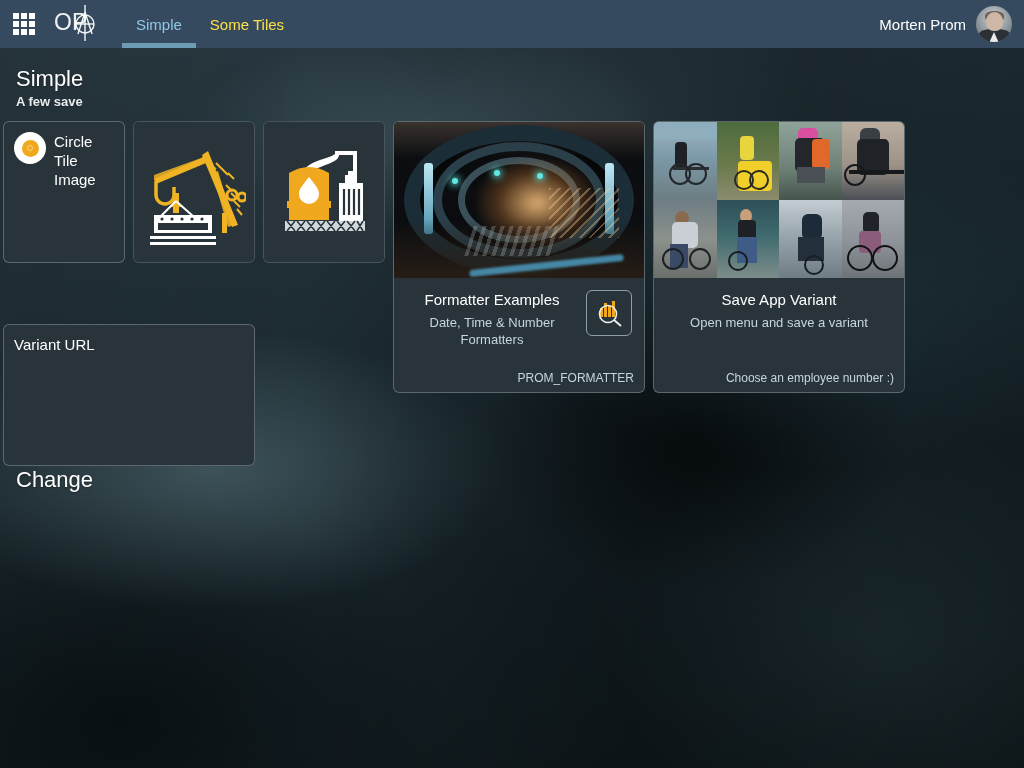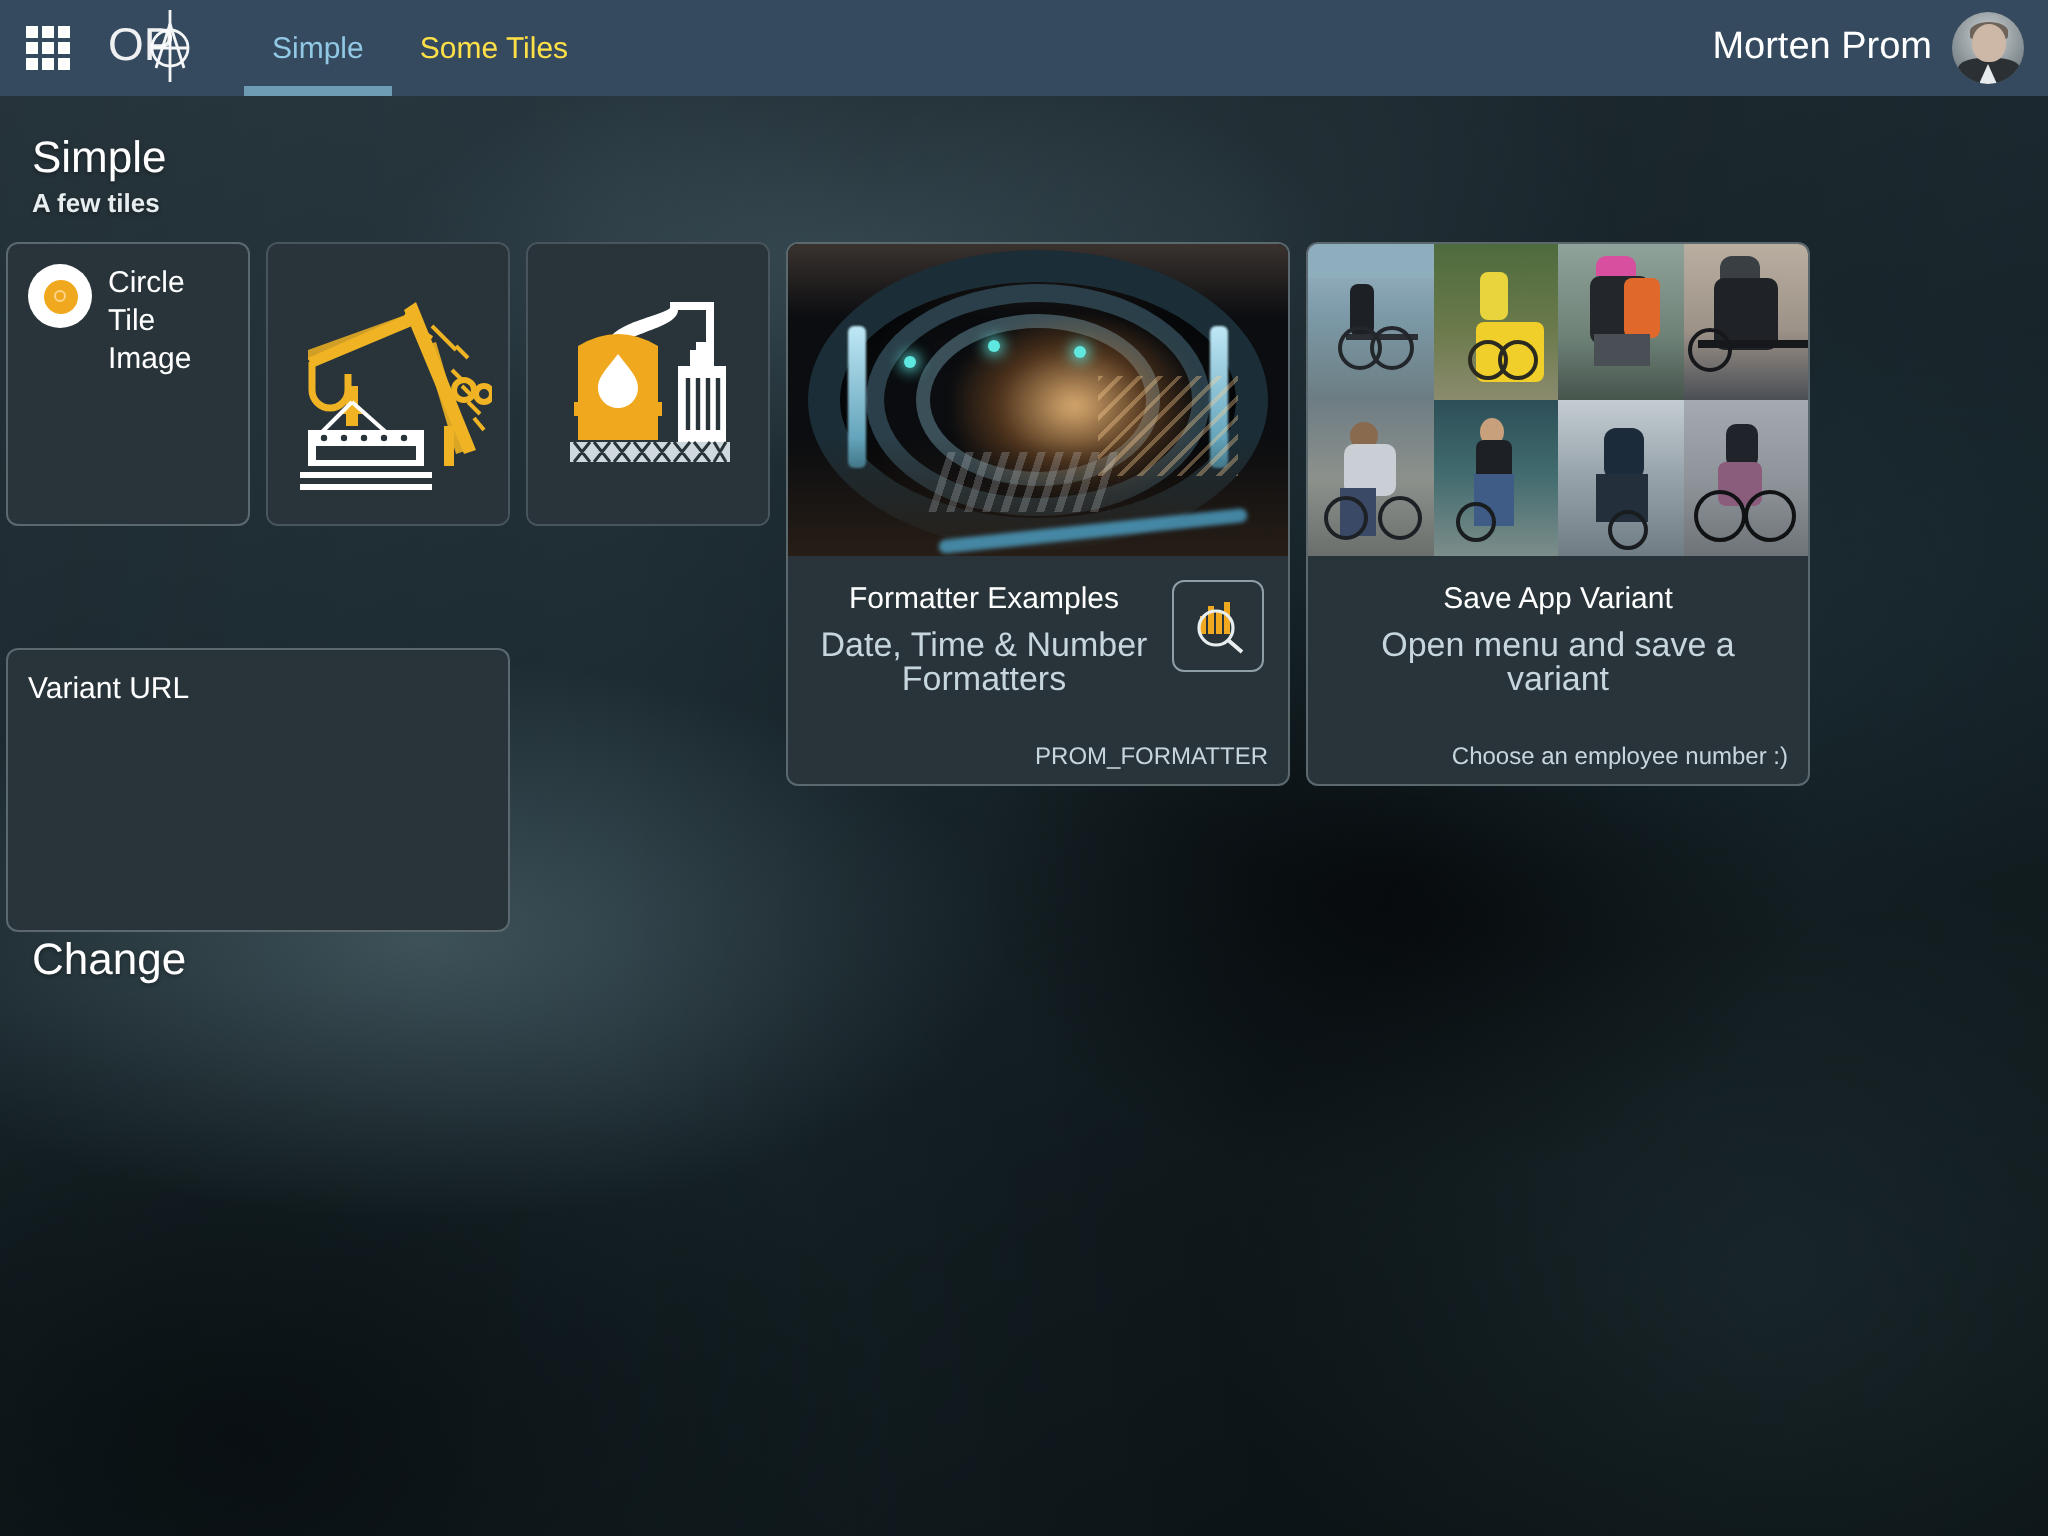--- a/index.html
+++ b/index.html
@@ -76,21 +76,21 @@
     position: absolute; left: 0; right: 0; bottom: 0;
     height: 5px;
     background: #6f9cb5;
   }
 
   .spacer { flex: 1; }
   .user {
     display: flex; align-items: center; gap: 10px;
     padding-right: 12px; cursor: pointer;
   }
-  .user-name { color: #ffffff; font-size: 19px; }
+  .user-name { color: #ffffff; font-size: 15px; }
   .avatar {
     width: 36px; height: 36px; border-radius: 50%;
     overflow: hidden; position: relative;
     background: radial-gradient(circle at 50% 34%, #cfd4d6 0%, #8d969b 55%, #59646a 100%);
     flex: none;
   }
   .avatar .head {
     position: absolute; left: 50%; top: 16%;
     width: 17px; height: 19px; margin-left: -8.5px;
     border-radius: 50% 50% 46% 46%;
@@ -167,21 +167,21 @@
   .tile-title {
     color: #ffffff;
     font-size: 15px;
     line-height: 19px;
     font-weight: 400;
     flex: 1;
     word-break: break-word;
   }
   .tile-sub {
     color: #c7d5dc;
-    font-size: 17px;
+    font-size: 13px;
     line-height: 17px;
     margin-top: 5px;
   }
   .tile-foot {
     position: absolute;
     right: 10px; bottom: 7px;
     font-size: 12px;
     color: #c7d5dc;
   }
 
@@ -333,21 +333,21 @@
           <span class="head"></span>
       </span>
     </div>
   </div>
 
   <div class="content">
 
     <div class="group">
       <div class="group-hdr">
         <div class="group-title">Simple</div>
-        <div class="group-sub">A few tiles</div>
+        <div class="group-sub">A few save</div>
       </div>
 
       <div class="tile-row">
 
 
         <div class="tile">
           <div class="tile-head">
             <div class="badge-ci">
               <span class="dot-orange">
                   <i></i>

